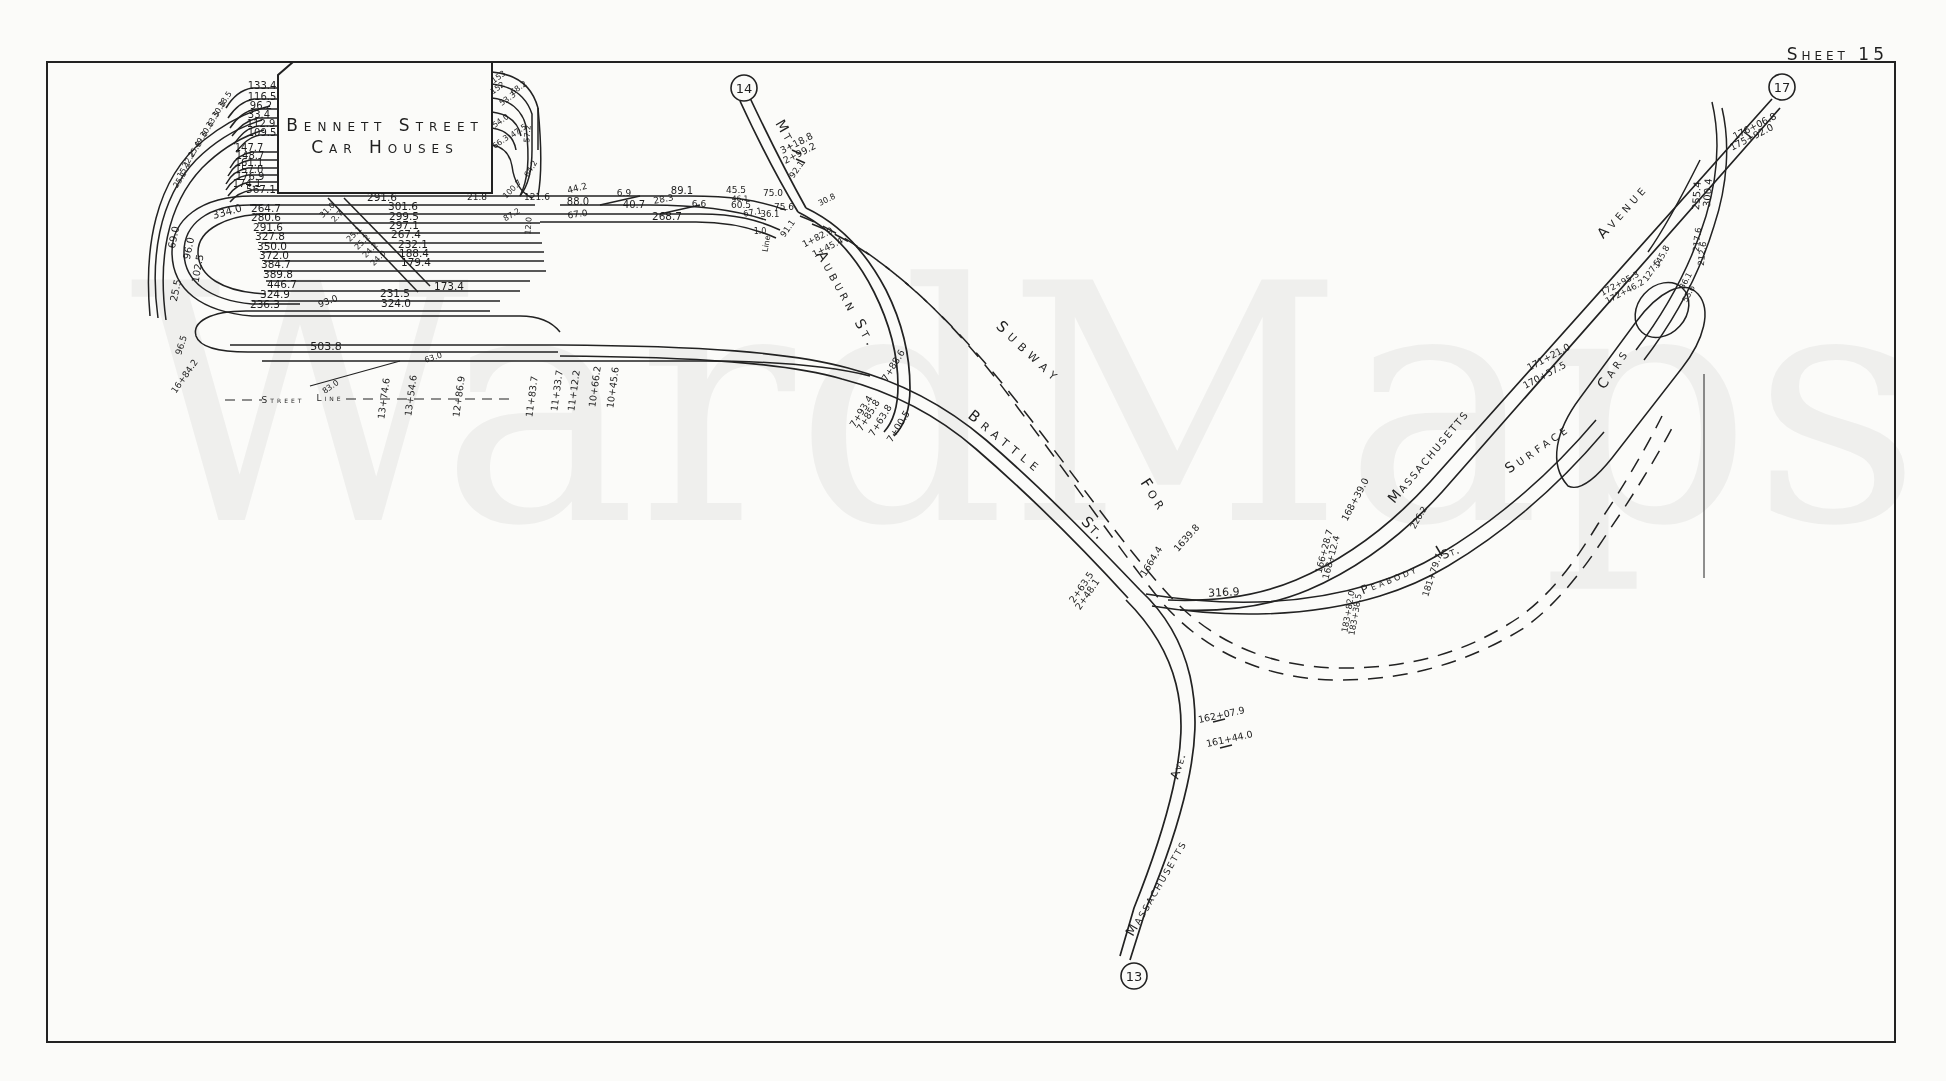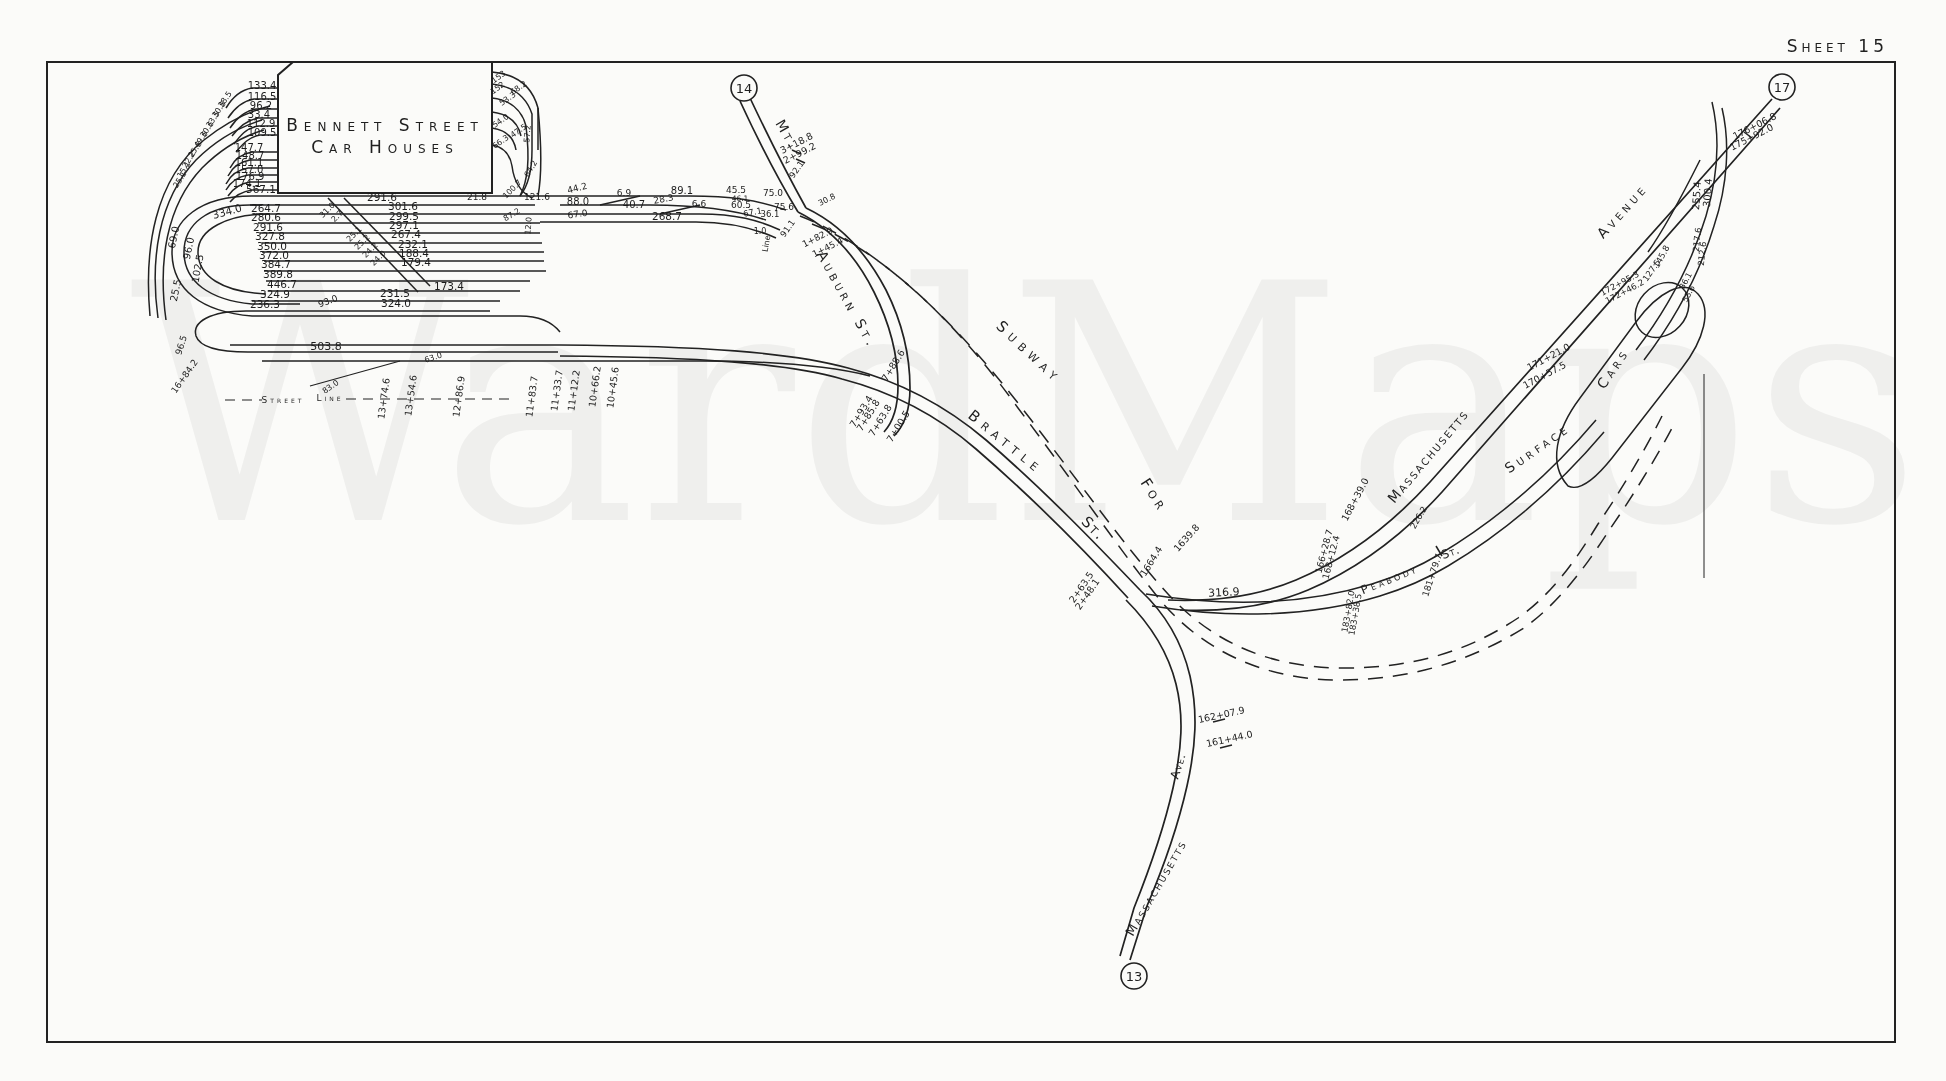--- a/index.html
+++ b/index.html
@@ -3,21 +3,21 @@
 <meta charset="utf-8">
 <style>
   html,body{margin:0;padding:0;}
   body{
     width:1946px;height:1081px;
     background:#fbfbf9;
     font-family:"DejaVu Sans","Liberation Sans",sans-serif;
     position:relative;overflow:hidden;
   }
   .sheet-label{
-    position:absolute;top:36px;right:58px;
+    position:absolute;top:44px;right:58px;
     font-size:17px;letter-spacing:4px;
     font-variant:small-caps;color:#1f1f1f;
   }
   svg{position:absolute;left:0;top:0;}
   path,rect.frame,line,ellipse,circle{vector-effect:non-scaling-stroke;}
   .ink{stroke:#222;fill:none;}
   .street{font-variant:small-caps;fill:#1f1f1f;}
   .meas{fill:#1c1c1c;}
   .wm{font-family:"DejaVu Serif","Liberation Serif",serif;fill:#000;opacity:0.045;}
   .bldg-label{font-variant:small-caps;fill:#1f1f1f;text-anchor:middle;}

